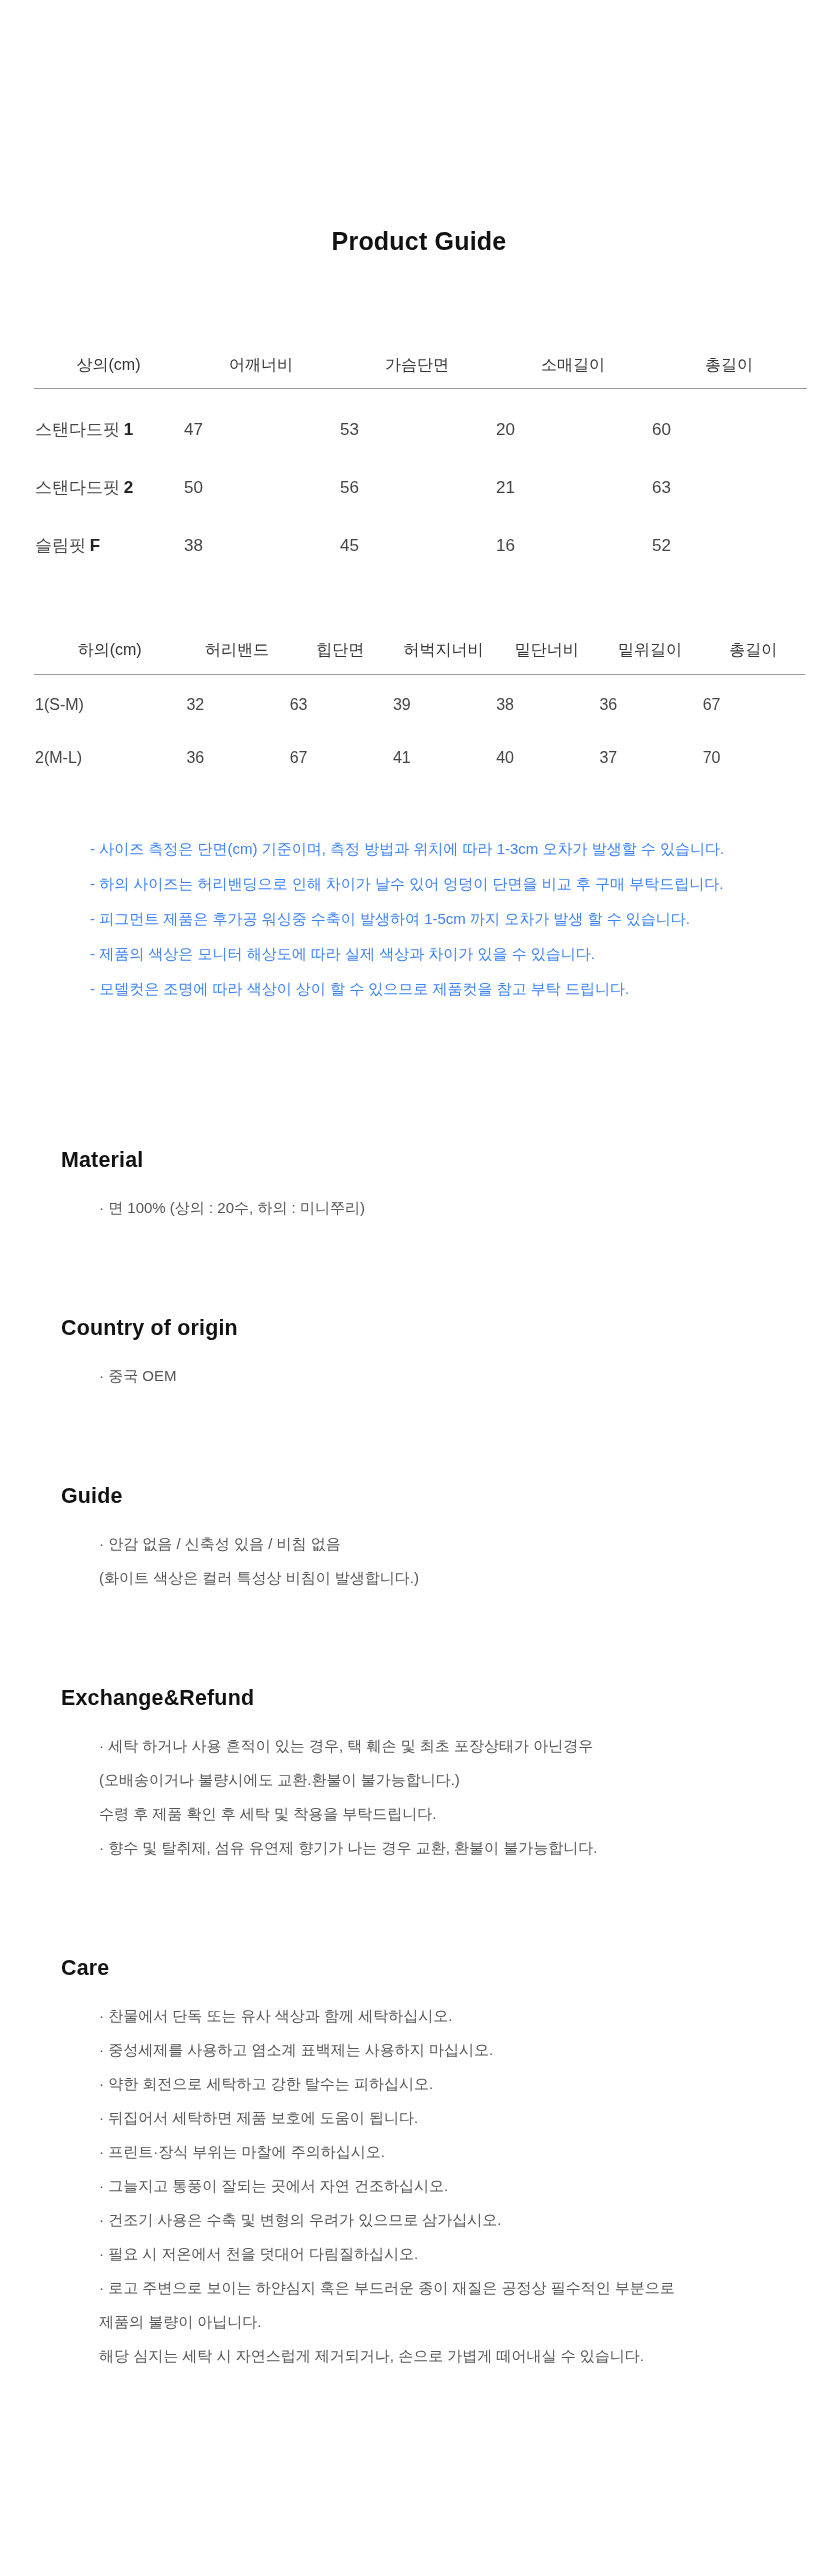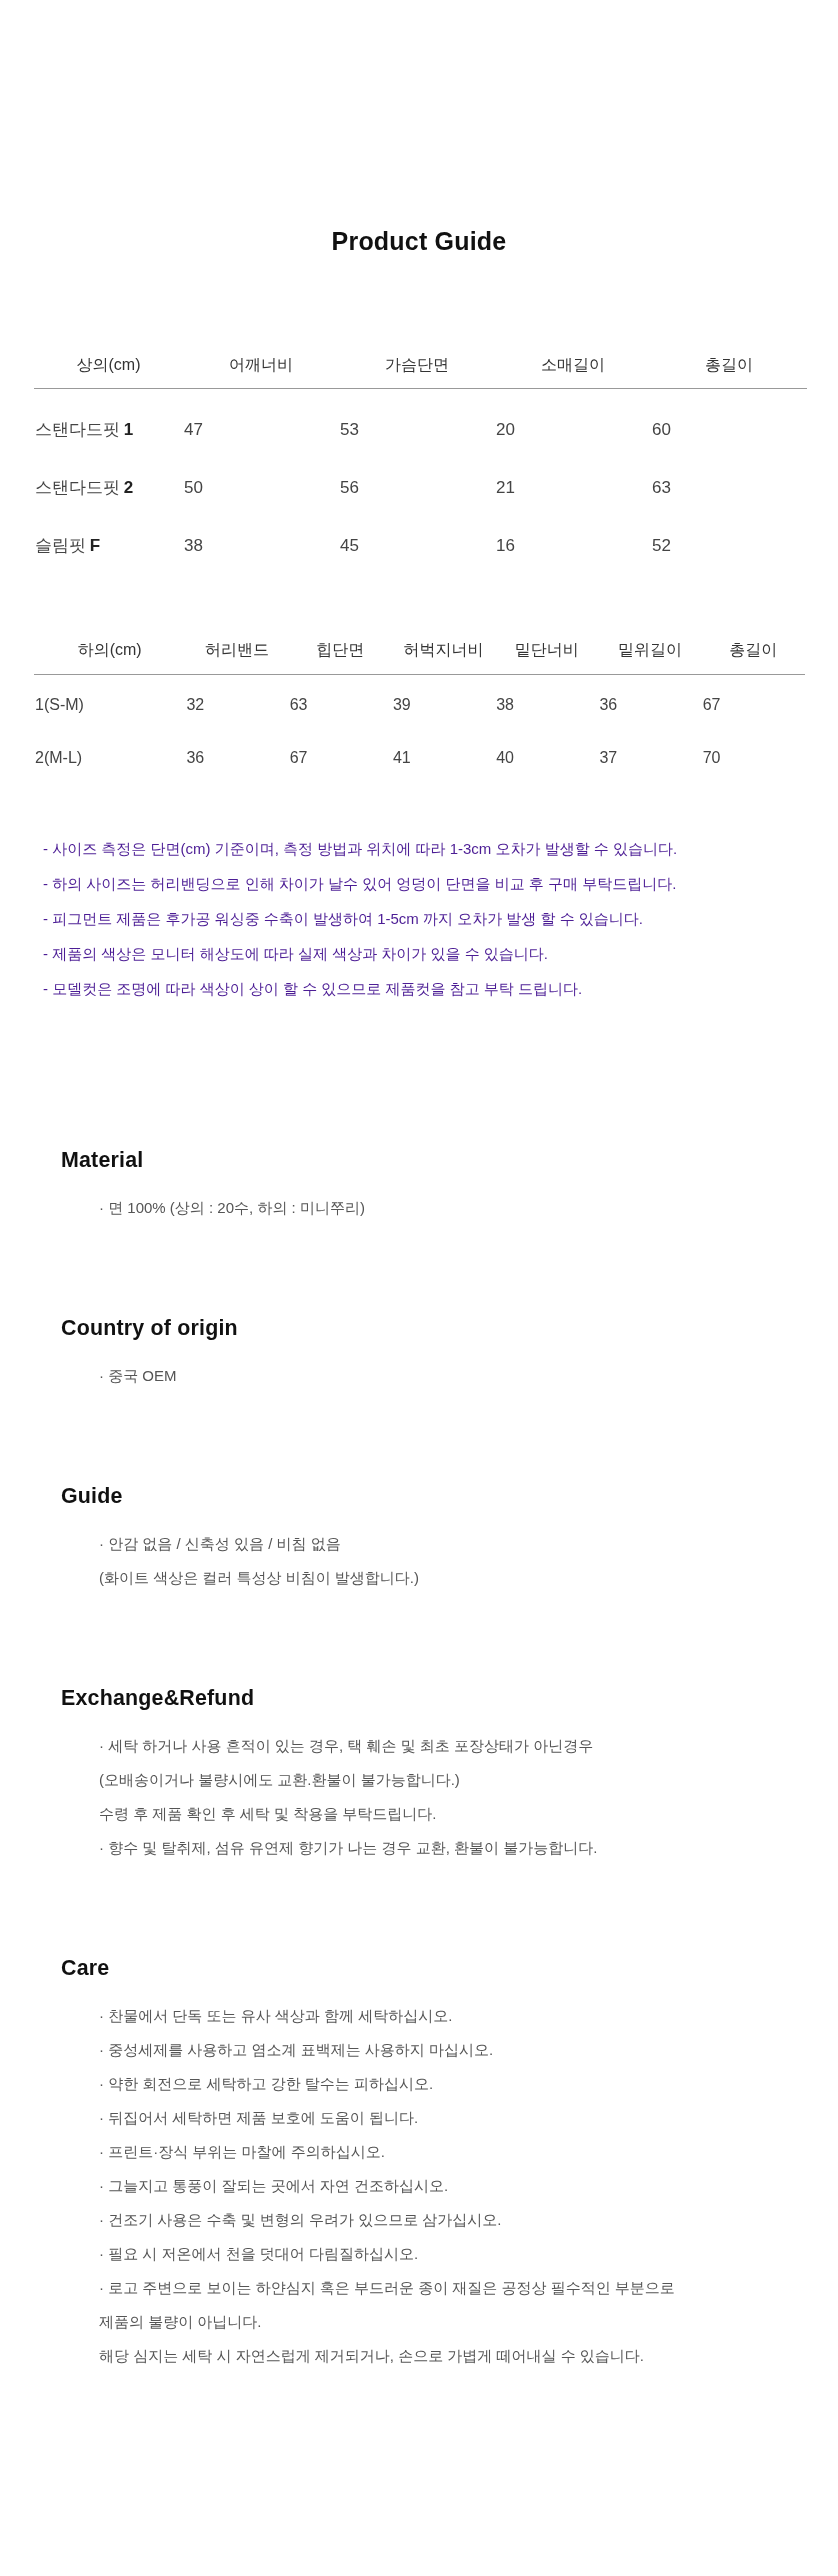--- a/index.html
+++ b/index.html
@@ -60,24 +60,24 @@
   table.sizes tbody tr:first-child td { padding-top: 13px; }
   table.sizes.bottom tbody tr:first-child td { padding-top: 5px; }
   td.rowlabel { font-size: 16px; color: #333; }
   td.rowlabel b { font-weight: 700; margin-left: 3.7px; color: #222; }
   
   .notes {
     margin-top: 46px;
   }
   .notes p {
     margin: 0;
-    padding-left: 43px;
+    padding-left: 90px;
     font-size: 15px;
     line-height: 35px;
-    color: #4c1d95;
+    color: #3b82f6;
     white-space: nowrap;
   }
   
   h2.section-heading {
     margin: 89px 0 0 61px;
     font-size: 21.4px;
     line-height: 28px;
     font-weight: 700;
     color: #111;
     letter-spacing: 0.2px;

